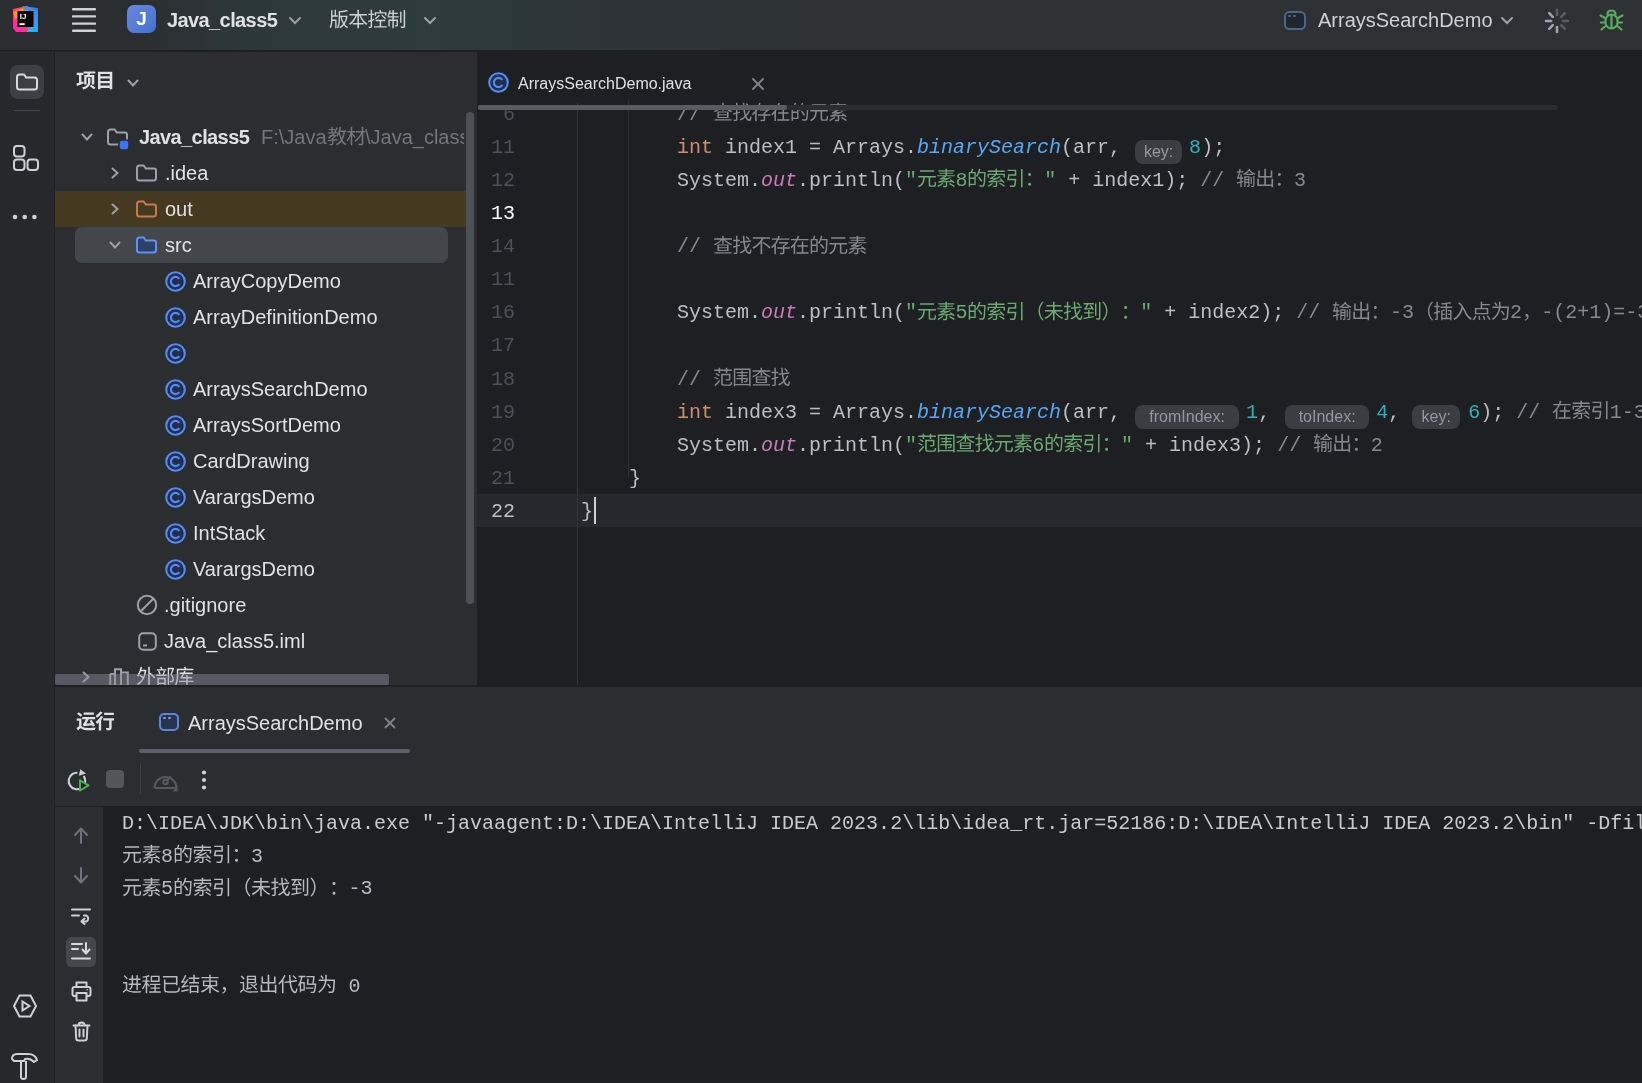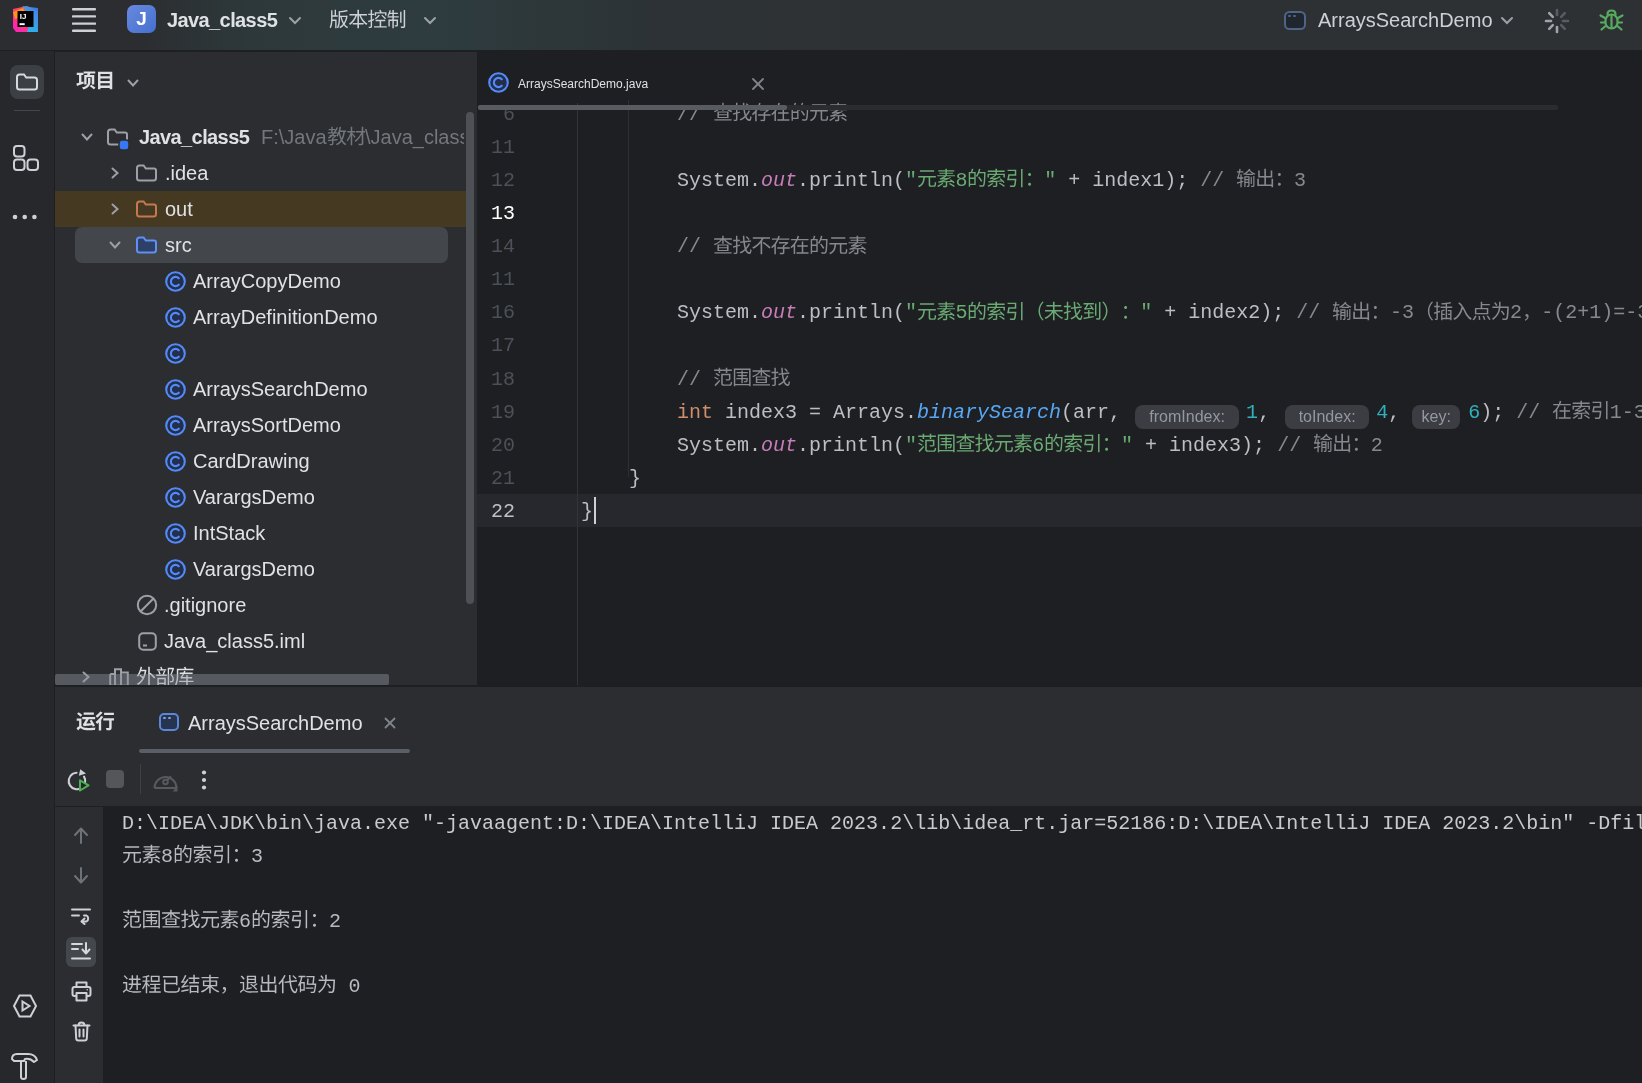--- a/index.html
+++ b/index.html
@@ -286,21 +286,21 @@
       </svg></div>
 <div class="ab" style="left:411px;top:60px;width:8px;height:492px;background:#4d5055;border-radius:4px"></div>
 <div class="ab" style="left:0px;top:622px;width:334px;height:11px;background:rgba(140,145,152,0.45);border-radius:2px"></div>
 </div>
 <div class="ab" style="left:477px;top:52px;width:1165px;height:635px;background:#1e1f22;overflow:hidden">
 <div class="ab" style="left:0;top:442.4px;width:1165px;height:33px;background:#26282e"></div>
 <svg class="ab" style="left:11px;top:20px" width="21" height="21" viewBox="0 0 21 21">
       <circle cx="10.5" cy="10.5" r="9.3" fill="#222e4a" stroke="#548af7" stroke-width="2.1"></circle>
       <path d="M13.8 7.3 A4.6 4.6 0 1 0 13.8 13.7" fill="none" stroke="#548af7" stroke-width="2.1" stroke-linecap="round"></path>
     </svg>
-<div class="ab" style="left:41px;top:18px;height:28px;line-height:28px;color:#dfe1e5;font-size:12px">ArraysSearchDemo.java</div>
+<div class="ab" style="left:41px;top:18px;height:28px;line-height:28px;color:#dfe1e5;font-size:16px">ArraysSearchDemo.java</div>
 <svg class="ab" style="left:273px;top:24px" width="16" height="16" viewBox="0 0 16 16" stroke="#7f848c" stroke-width="1.8" stroke-linecap="round">
       <line x1="3" y1="3" x2="13" y2="13"></line>
       <line x1="13" y1="3" x2="3" y2="13"></line>
     </svg>
 <div class="ab" style="left:1px;top:53px;width:1080px;height:5px;background:#2a2c2f;border-radius:2px;z-index:6"></div>
 <div class="ab" style="left:1px;top:53px;width:309px;height:5px;background:#585b60;border-radius:2px;z-index:6"></div>
 <div class="ab" style="left:100px;top:51px;width:1px;height:584px;background:#313438"></div>
 <div class="ab" style="left:151px;top:48px;width:1px;height:377px;background:#2d2f33"></div>
 <div class="gut" style="left:1px;top:45.9px;color:#4b5059">6</div>
 <div class="gut" style="left:1px;top:79.0px;color:#4b5059">11</div>
@@ -318,20 +318,21 @@
 <div class="ab" style="left:117px;top:445px;width:2px;height:27px;background:#ced0d6"></div>
 <div class="ln" style="left:200px;top:45.9px"><span class="cm">// </span><svg class="ck" style="fill:#85898f;vertical-align:-2.4px" width="134.4" height="20" viewBox="0 -880 6720 1000">
         <use href="#g67e5" x="0"></use>
         <use href="#g627e" x="960"></use>
         <use href="#g5b58" x="1920"></use>
         <use href="#g5728" x="2880"></use>
         <use href="#g7684" x="3840"></use>
         <use href="#g5143" x="4800"></use>
         <use href="#g7d20" x="5760"></use>
       </svg></div>
+<div class="ln" style="left:200px;top:79.0px"><span class="kw">int</span> index1 = Arrays.<span class="mc">binarySearch</span>(arr, <span class="pill" style="width:47px;margin-left:2px;margin-right:-5px">key:</span><span class="num"> 8</span>);</div>
 <div class="ln" style="left:200px;top:112.1px">System.<span class="fd">out</span>.println(<span class="st">"</span><svg class="ck" style="fill:#6aab73;vertical-align:-2.4px" width="38.4" height="20" viewBox="0 -880 1920 1000">
         <use href="#g5143" x="0"></use>
         <use href="#g7d20" x="960"></use>
       </svg><span class="st">8</span><svg class="ck" style="fill:#6aab73;vertical-align:-2.4px" width="76.8" height="20" viewBox="0 -880 3840 1000">
         <use href="#g7684" x="0"></use>
         <use href="#g7d22" x="960"></use>
         <use href="#g5f15" x="1920"></use>
         <use href="#gff1a" x="2880"></use>
       </svg><span class="st">"</span> + index1); <span class="cm">// </span><svg class="ck" style="fill:#85898f;vertical-align:-2.4px" width="57.6" height="20" viewBox="0 -880 2880 1000">
         <use href="#g8f93" x="0"></use>
@@ -478,33 +479,34 @@
 <div class="ln" style="left:19px;top:0.0px;color:#c8cace">D:\IDEA\JDK\bin\java.exe "-javaagent:D:\IDEA\IntelliJ IDEA 2023.2\lib\idea_rt.jar=52186:D:\IDEA\IntelliJ IDEA 2023.2\bin" -Dfile.encoding=UTF-8 -classpath F:\</div>
 <div class="ln" style="left:19px;top:32.6px;color:#b7bac0"><svg class="ck" style="fill:#b7bac0;vertical-align:-2.4px" width="39.0" height="20" viewBox="0 -880 1950 1000">
         <use href="#g5143" x="0"></use>
         <use href="#g7d20" x="975"></use>
       </svg><span>8</span><svg class="ck" style="fill:#b7bac0;vertical-align:-2.4px" width="78.0" height="20" viewBox="0 -880 3900 1000">
         <use href="#g7684" x="0"></use>
         <use href="#g7d22" x="975"></use>
         <use href="#g5f15" x="1950"></use>
         <use href="#gff1a" x="2925"></use>
       </svg><span>3</span></div>
-<div class="ln" style="left:19px;top:97.8px;color:#b7bac0"><svg class="ck" style="fill:#b7bac0;vertical-align:-2.4px" width="117.0" height="20" viewBox="0 -880 5850 1000">
-        <use href="#g8303" x="0"></use>
-        <use href="#g56f4" x="975"></use>
-        <use href="#g67e5" x="1950"></use>
-        <use href="#g627e" x="2925"></use>
-        <use href="#g5143" x="3900"></use>
-        <use href="#g7d20" x="4875"></use>
-      </svg><span>6</span><svg class="ck" style="fill:#b7bac0;vertical-align:-2.4px" width="78.0" height="20" viewBox="0 -880 3900 1000">
+<div class="ln" style="left:19px;top:65.2px;color:#b7bac0"><svg class="ck" style="fill:#b7bac0;vertical-align:-2.4px" width="39.0" height="20" viewBox="0 -880 1950 1000">
+        <use href="#g5143" x="0"></use>
+        <use href="#g7d20" x="975"></use>
+      </svg><span>5</span><svg class="ck" style="fill:#b7bac0;vertical-align:-2.4px" width="175.5" height="20" viewBox="0 -880 8775 1000">
         <use href="#g7684" x="0"></use>
         <use href="#g7d22" x="975"></use>
         <use href="#g5f15" x="1950"></use>
-        <use href="#gff1a" x="2925"></use>
-      </svg><span>2</span></div>
+        <use href="#gff08" x="2925"></use>
+        <use href="#g672a" x="3900"></use>
+        <use href="#g627e" x="4875"></use>
+        <use href="#g5230" x="5850"></use>
+        <use href="#gff09" x="6825"></use>
+        <use href="#gff1a" x="7800"></use>
+      </svg><span>-3</span></div>
 <div class="ln" style="left:19px;top:163.0px;color:#b7bac0"><svg class="ck" style="fill:#b7bac0;vertical-align:-2.4px" width="214.5" height="20" viewBox="0 -880 10725 1000">
         <use href="#g8fdb" x="0"></use>
         <use href="#g7a0b" x="975"></use>
         <use href="#g5df2" x="1950"></use>
         <use href="#g7ed3" x="2925"></use>
         <use href="#g675f" x="3900"></use>
         <use href="#gff0c" x="4875"></use>
         <use href="#g9000" x="5850"></use>
         <use href="#g51fa" x="6825"></use>
         <use href="#g4ee3" x="7800"></use>

